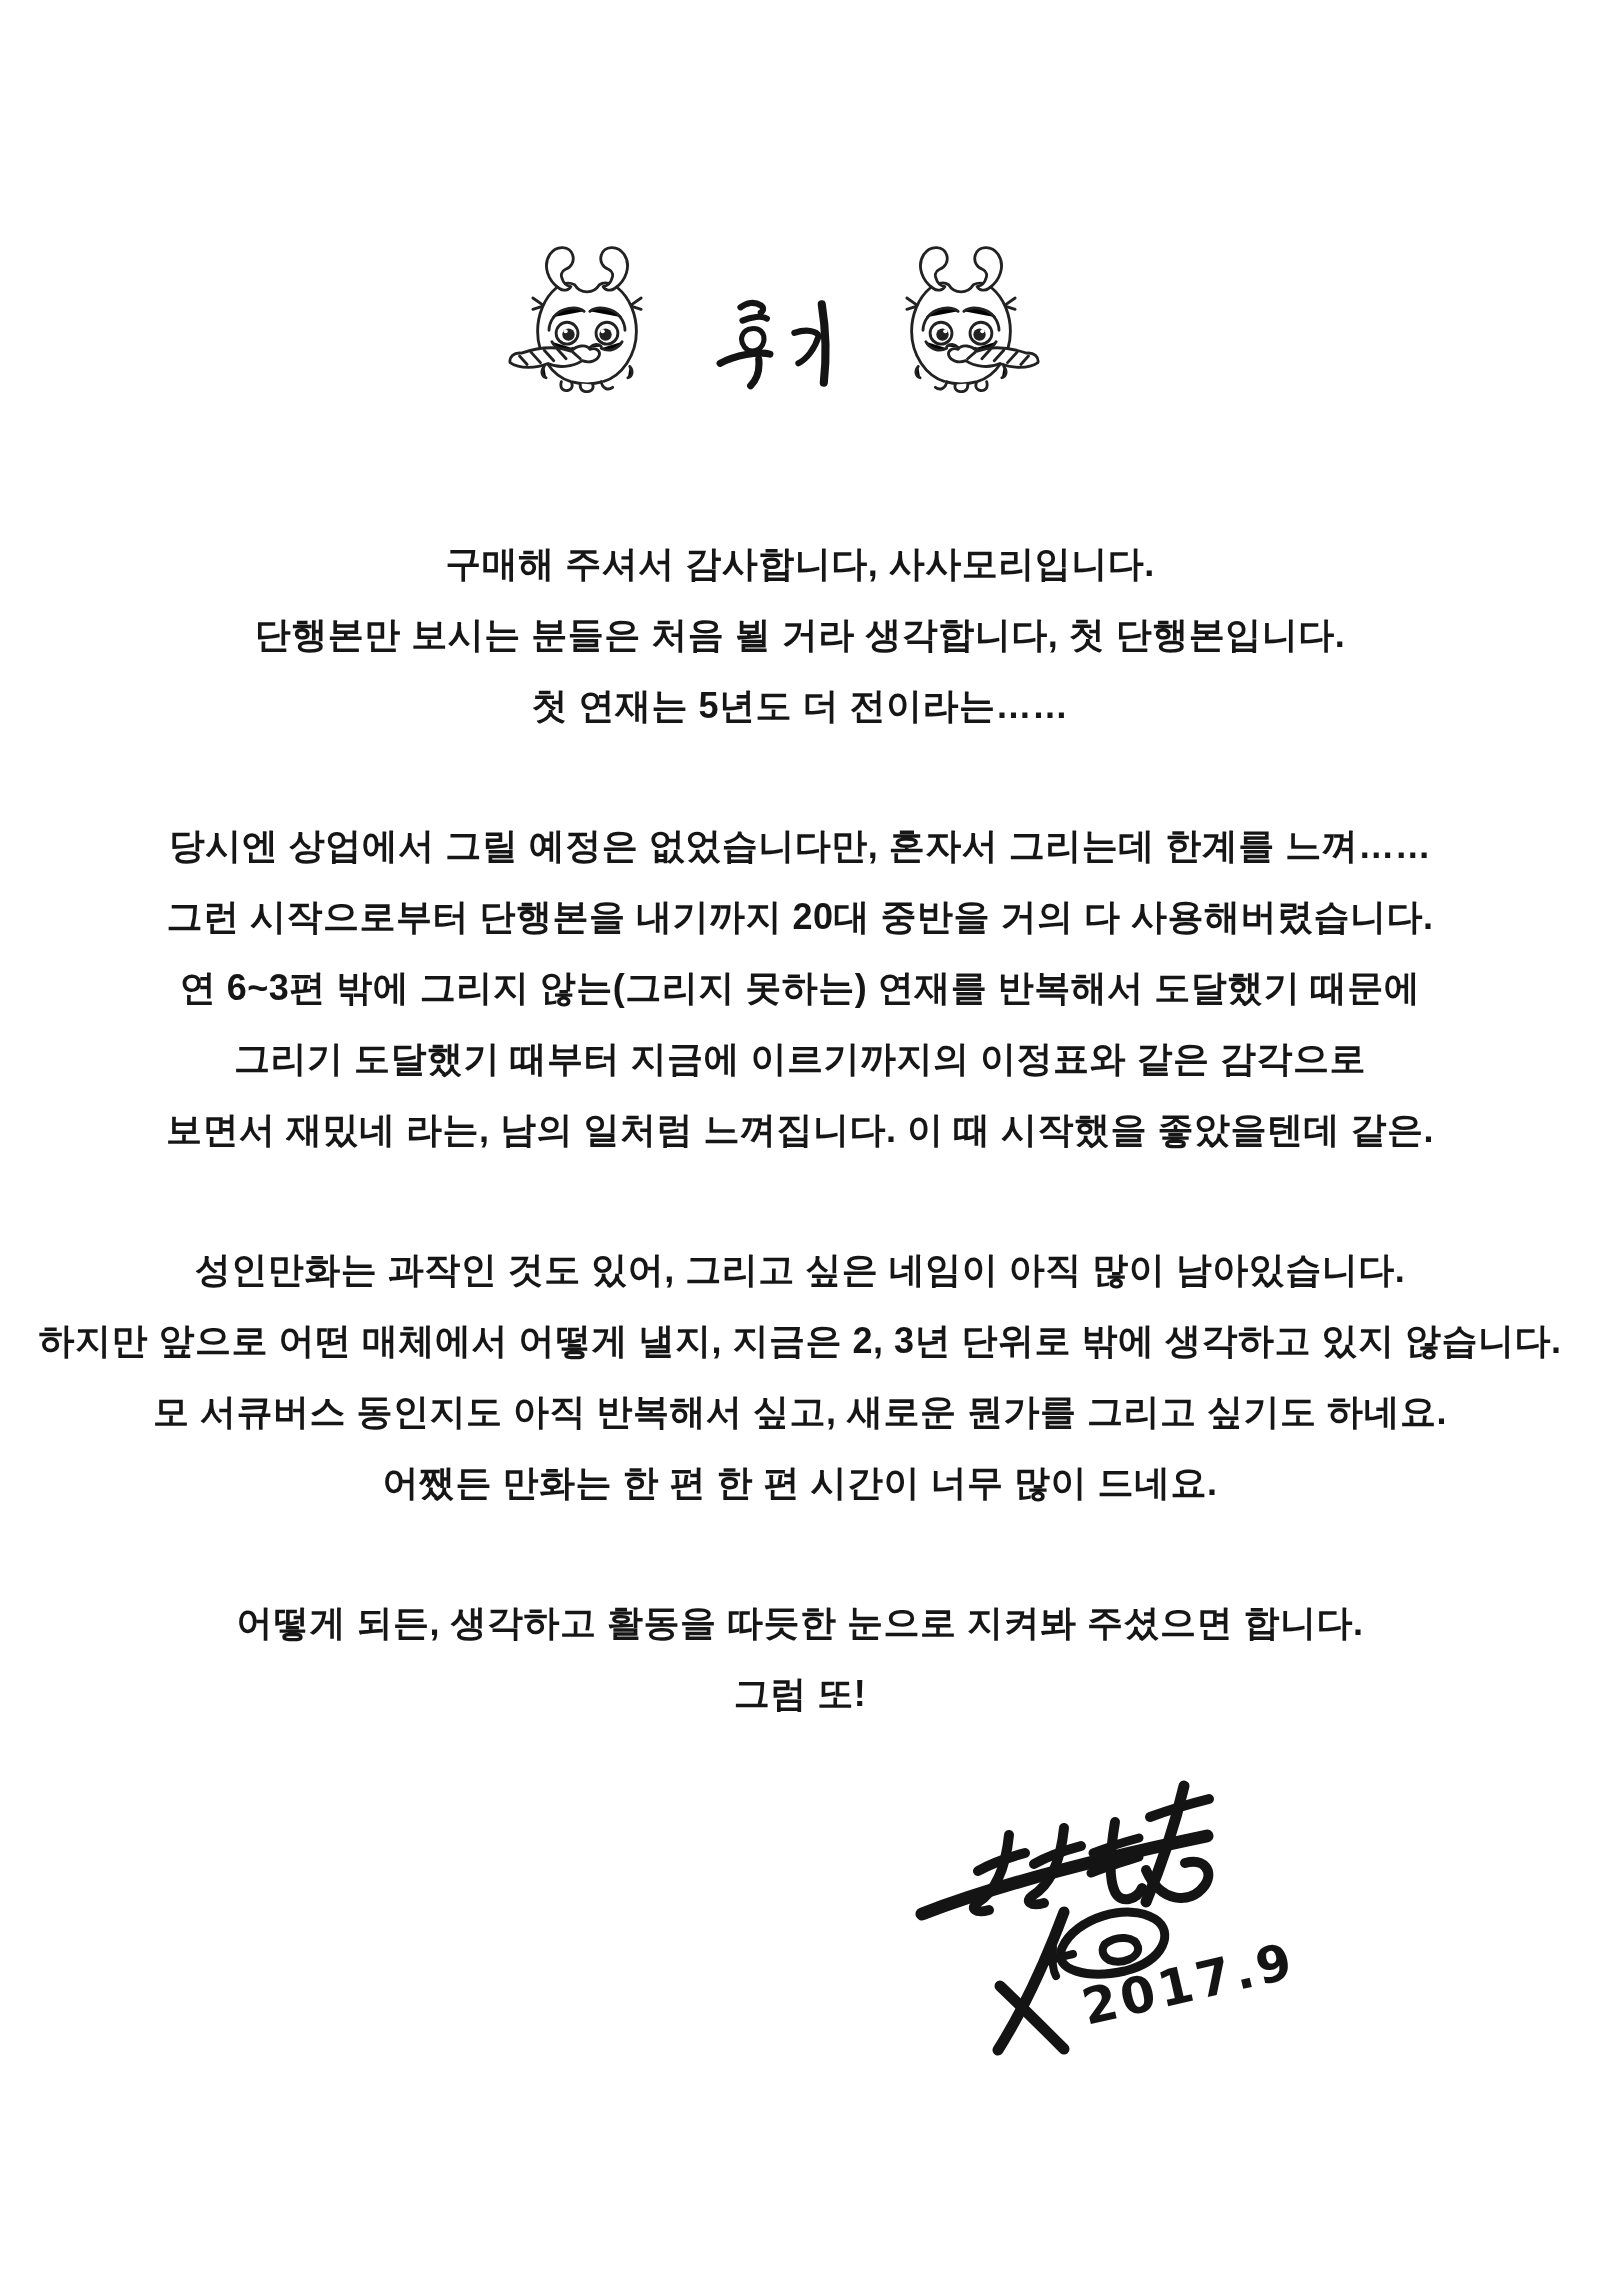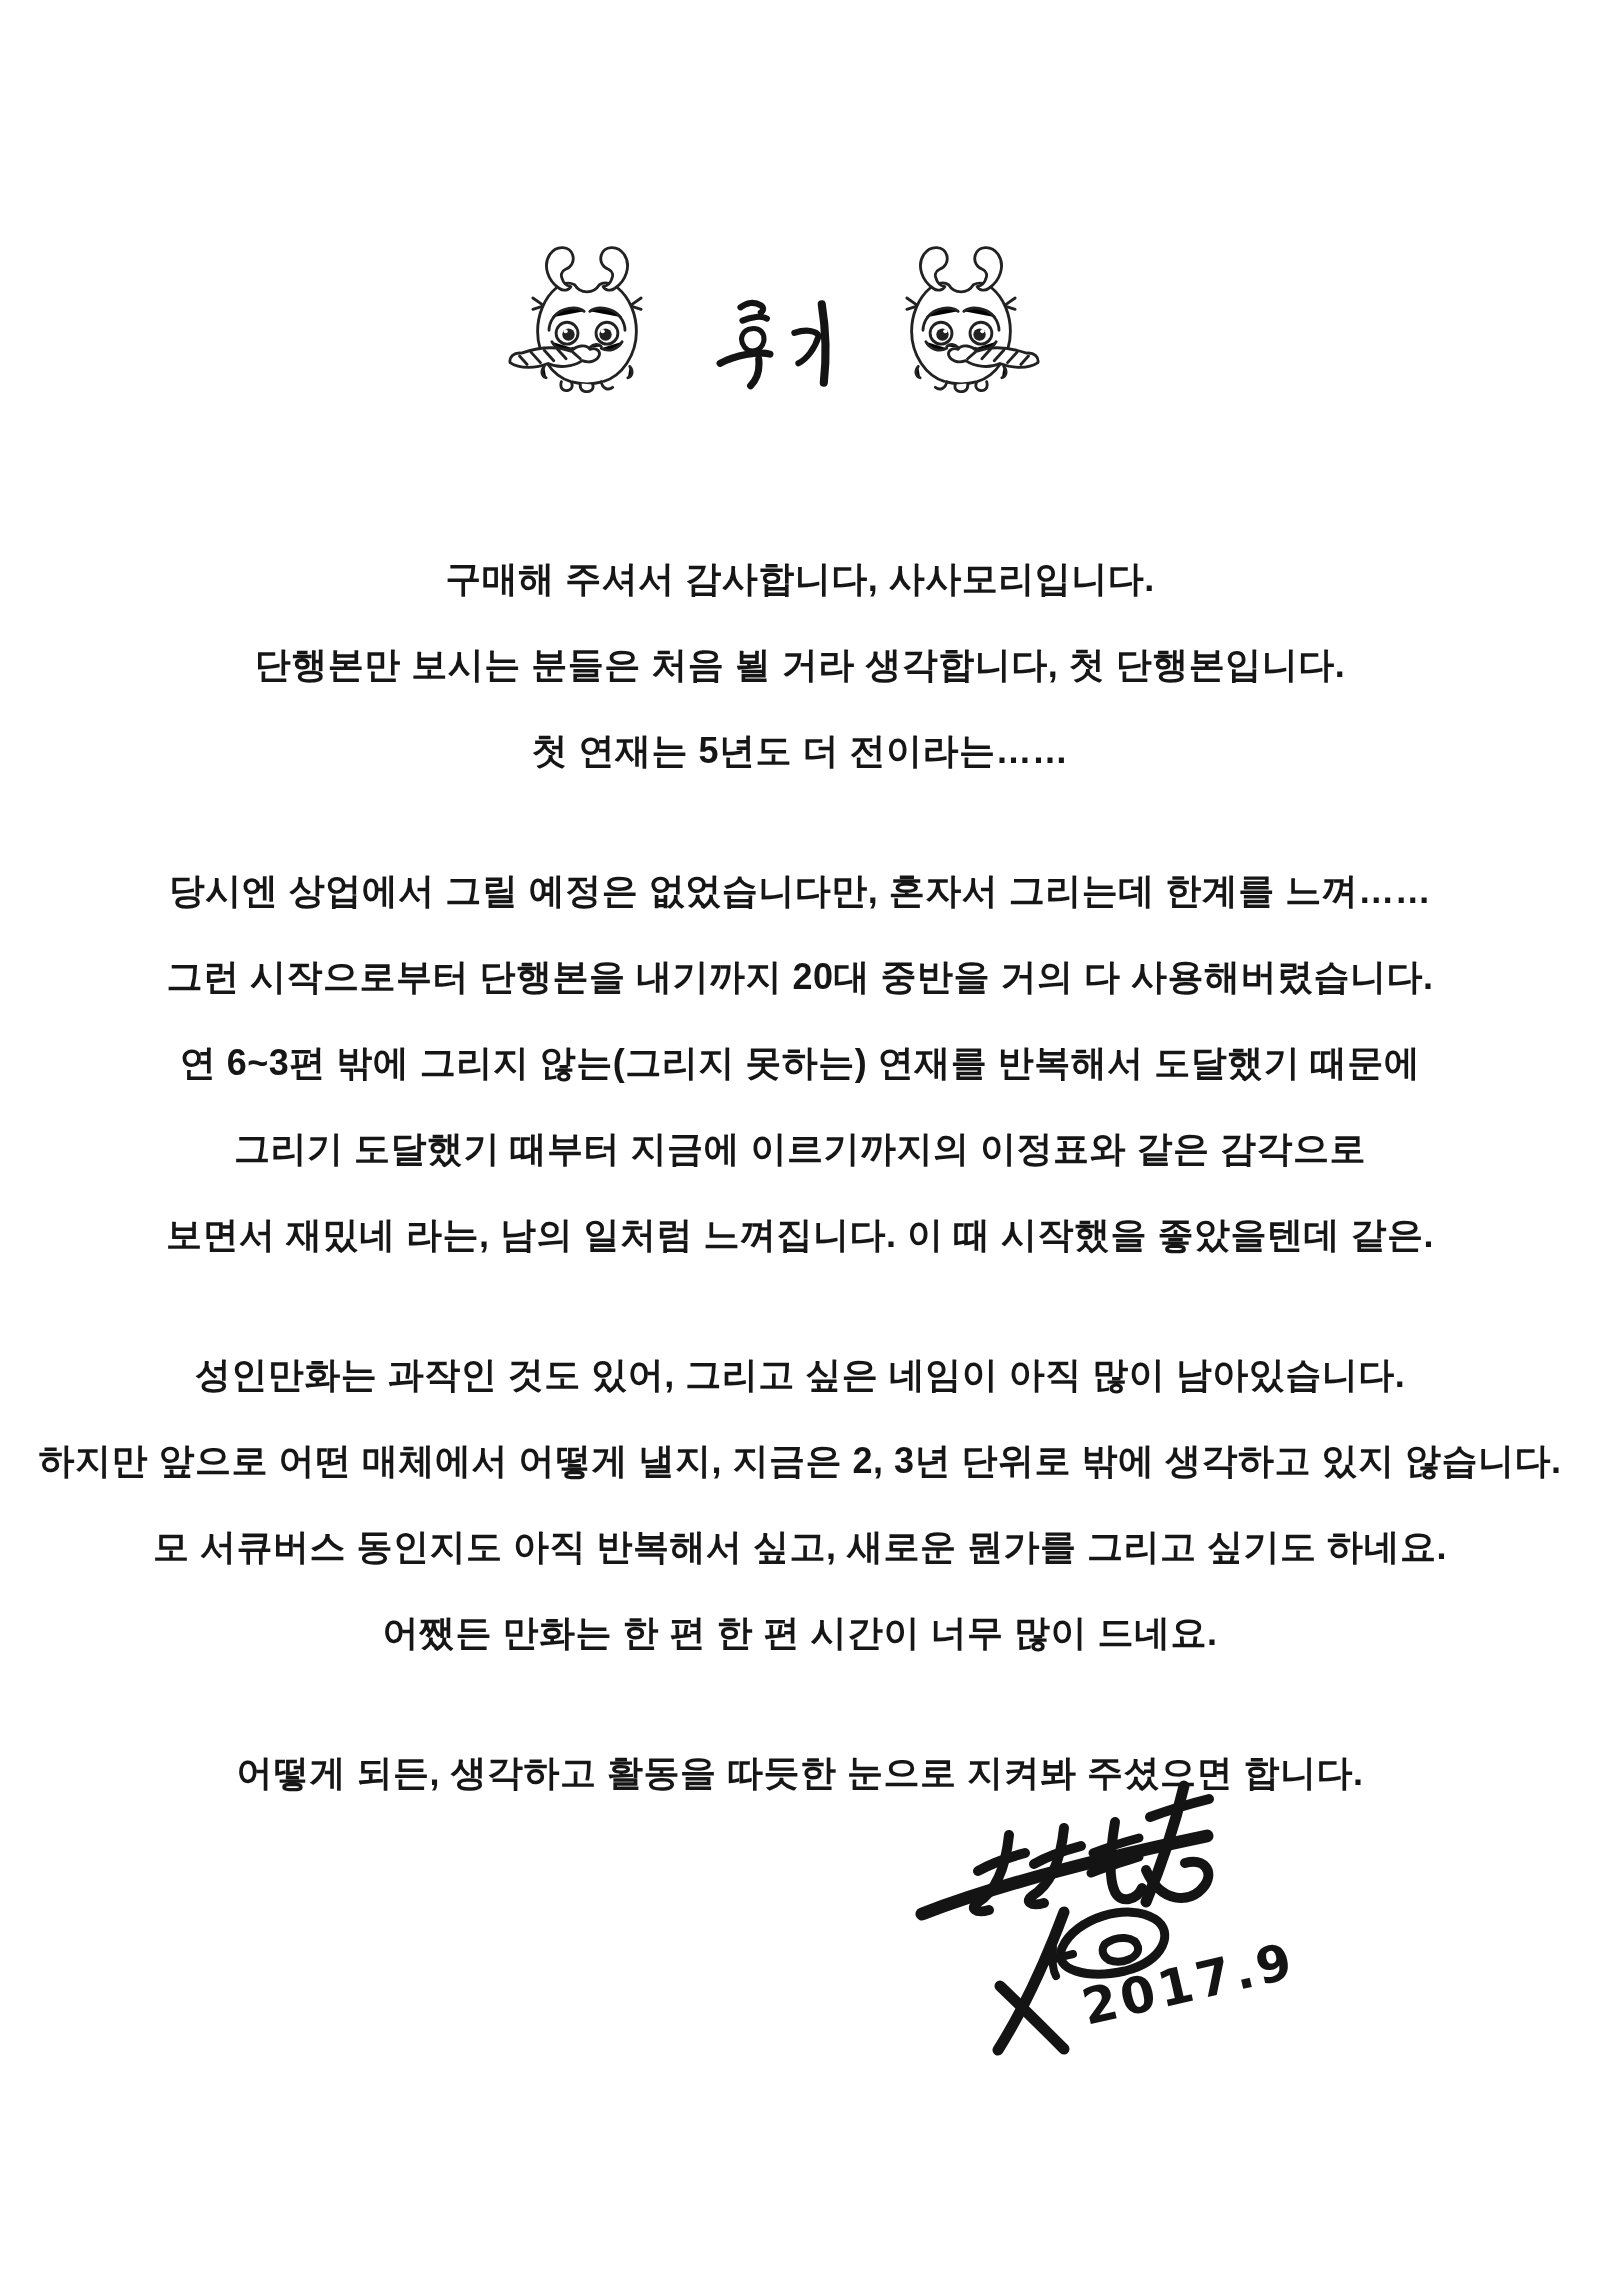--- a/index.html
+++ b/index.html
@@ -18,21 +18,21 @@
   .mascot svg{width:100%;height:100%;display:block;}
   .mascot.flip svg{transform:scaleX(-1);}
   .title-cal{position:relative;width:122px;height:92px;margin-bottom:2px;flex:0 0 auto;}
   .title-cal svg{width:100%;height:100%;display:block;}
   .sr{position:absolute;inset:0;opacity:0;overflow:hidden;font-size:60px;pointer-events:none;}
   
   .body-text{position:absolute;top:528px;left:0;width:1600px;text-align:center;}
   .paragraph{margin:0 0 69px 0;}
   .paragraph:last-child{margin-bottom:0;}
   .line{
-    margin:15px;font-size:36px;line-height:71px;font-weight:600;
+    margin:0;font-size:36px;line-height:71px;font-weight:600;
     letter-spacing:0.5px;white-space:nowrap;color:#161616;
   }
   
   .signature{position:absolute;left:862px;top:1772px;width:440px;height:310px;}
   .signature svg{width:100%;height:100%;display:block;}
   .ink{stroke:#141414;fill:none;stroke-linecap:round;stroke-linejoin:round;}
   .toon{stroke:#222222;stroke-width:3;stroke-linecap:round;stroke-linejoin:round;}
 </style>
 </head>
 <body>
@@ -139,20 +139,21 @@
         <p class="line">보면서 재밌네 라는, 남의 일처럼 느껴집니다. 이 때 시작했을 좋았을텐데 같은.</p>
       </div>
       <div class="paragraph">
         <p class="line">성인만화는 과작인 것도 있어, 그리고 싶은 네임이 아직 많이 남아있습니다.</p>
         <p class="line">하지만 앞으로 어떤 매체에서 어떻게 낼지, 지금은 2, 3년 단위로 밖에 생각하고 있지 않습니다.</p>
         <p class="line">모 서큐버스 동인지도 아직 반복해서 싶고, 새로운 뭔가를 그리고 싶기도 하네요.</p>
         <p class="line">어쨌든 만화는 한 편 한 편 시간이 너무 많이 드네요.</p>
       </div>
       <div class="paragraph">
         <p class="line">어떻게 되든, 생각하고 활동을 따듯한 눈으로 지켜봐 주셨으면 합니다.</p>
+        <p class="line">그럼 또!</p>
       </div>
     </div>
 
   <div class="signature">
     <svg viewBox="0 0 440 310" xmlns="http://www.w3.org/2000/svg">
       <g>
         <path class="ink" stroke-width="13" d="M 60,142 C 130,115 230,88 345,64"></path>
         <path class="ink" stroke-width="10" d="M 116,99 C 130,91 148,85 163,81"></path>
         <path class="ink" stroke-width="10" d="M 147,63 C 144,92 135,119 115,131 C 108,136 113,142 127,138"></path>
         <path class="ink" stroke-width="10" d="M 172,92 C 186,84 204,78 219,74"></path>

